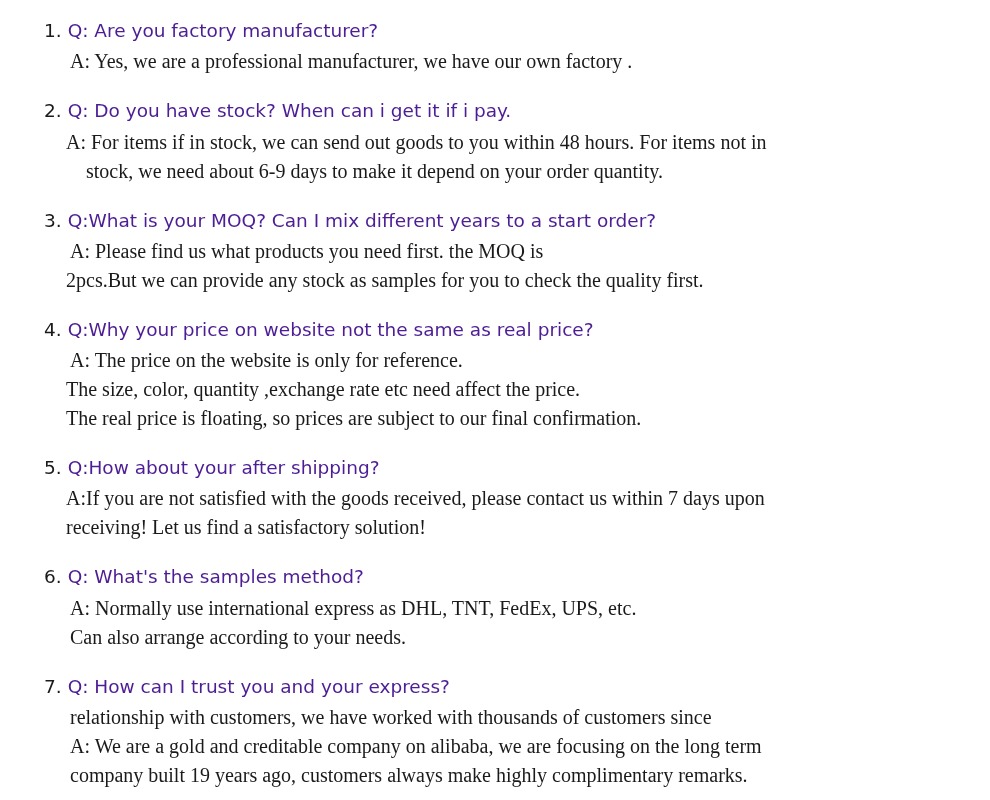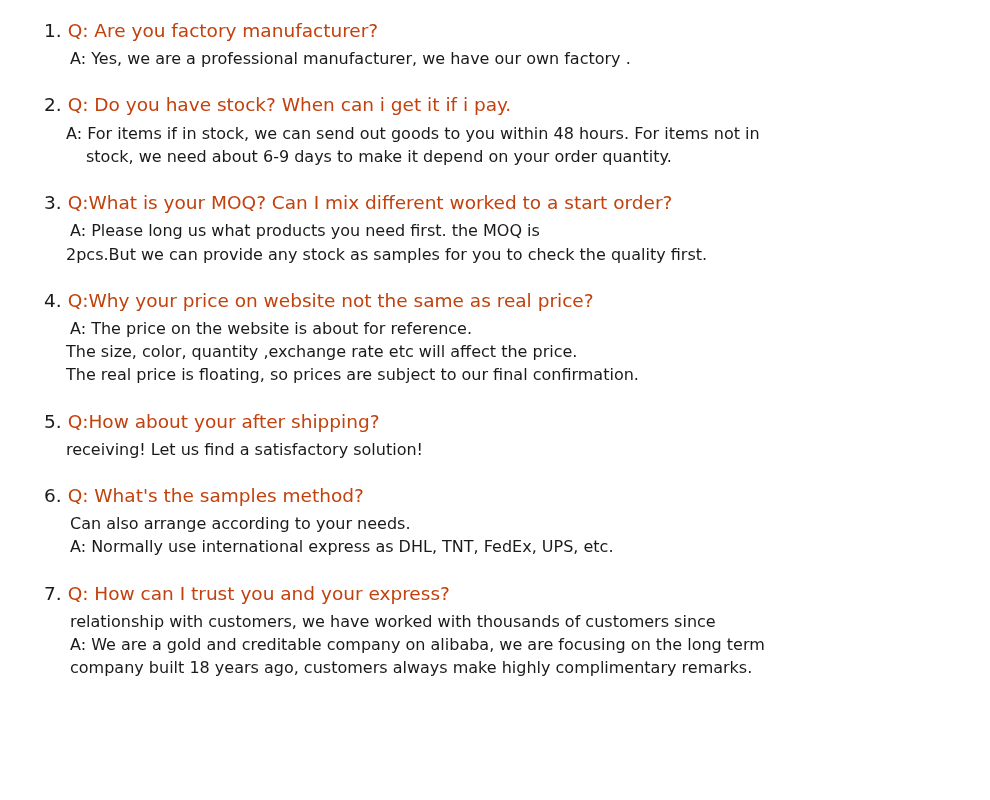--- a/index.html
+++ b/index.html
@@ -30,32 +30,33 @@
     font-size: 18.5px;
     line-height: 1.42;
     white-space: nowrap;
   }
   .q-num {
     color: #1a1a1a;
     margin-right: 6px;
     flex: 0 0 auto;
   }
   .q-text {
-    color: #c2410c;
+    color: #4c1d95;
     flex: 0 0 auto;
   }
   .a-block {
     margin-top: 3px;
     padding-left: 22px;
   }
   .a-line {
-    font-size: 16px;
+    font-size: 20px;
     line-height: 1.45;
     color: #1a1a1a;
     white-space: nowrap;
+    font-family: Liberation Serif, serif;
   }
   .indent-1 { padding-left: 4px; }
   .indent-2 { padding-left: 20px; }
   .indent-0 { padding-left: 0px; }
 </style>
 </head>
 <body>
 
 <div class="faq-page">
   <div id="faq-list">
@@ -74,62 +75,63 @@
           <span class="q-text">Q: Do you have stock? When can i get it if i pay.</span>
         </div>
         <div class="a-block">
           <div class="a-line indent-0">A: For items if in stock, we can send out goods to you within 48 hours. For items not in</div>
           <div class="a-line indent-2">stock, we need about 6-9 days to make it depend on your order quantity.</div>
         </div>
       </div>
       <div class="faq-item">
         <div class="q-line">
           <span class="q-num">3.</span>
-          <span class="q-text">Q:What is your MOQ? Can I mix different worked to a start order?</span>
+          <span class="q-text">Q:What is your MOQ? Can I mix different years to a start order?</span>
         </div>
         <div class="a-block">
-          <div class="a-line indent-1">A: Please long us what products you need first. the MOQ is</div>
+          <div class="a-line indent-1">A: Please find us what products you need first. the MOQ is</div>
           <div class="a-line indent-0">2pcs.But we can provide any stock as samples for you to check the quality first.</div>
         </div>
       </div>
       <div class="faq-item">
         <div class="q-line">
           <span class="q-num">4.</span>
           <span class="q-text">Q:Why your price on website not the same as real price?</span>
         </div>
         <div class="a-block">
-          <div class="a-line indent-1">A: The price on the website is about for reference.</div>
-          <div class="a-line indent-0">The size, color, quantity ,exchange rate etc will affect the price.</div>
+          <div class="a-line indent-1">A: The price on the website is only for reference.</div>
+          <div class="a-line indent-0">The size, color, quantity ,exchange rate etc need affect the price.</div>
           <div class="a-line indent-0">The real price is floating, so prices are subject to our final confirmation.</div>
         </div>
       </div>
       <div class="faq-item">
         <div class="q-line">
           <span class="q-num">5.</span>
           <span class="q-text">Q:How about your after shipping?</span>
         </div>
         <div class="a-block">
+          <div class="a-line indent-0">A:If you are not satisfied with the goods received, please contact us within 7 days upon</div>
           <div class="a-line indent-0">receiving! Let us find a satisfactory solution!</div>
         </div>
       </div>
       <div class="faq-item">
         <div class="q-line">
           <span class="q-num">6.</span>
           <span class="q-text">Q: What's the samples method?</span>
         </div>
         <div class="a-block">
+          <div class="a-line indent-1">A:  Normally use international express as DHL, TNT, FedEx, UPS, etc.</div>
           <div class="a-line indent-1">Can also arrange according to your needs.</div>
-          <div class="a-line indent-1">A:  Normally use international express as DHL, TNT, FedEx, UPS, etc.</div>
         </div>
       </div>
       <div class="faq-item">
         <div class="q-line">
           <span class="q-num">7.</span>
           <span class="q-text">Q: How can I trust you and your express?</span>
         </div>
         <div class="a-block">
           <div class="a-line indent-1">relationship with customers, we have worked with thousands of customers since</div>
           <div class="a-line indent-1">A: We are a gold and creditable company on alibaba, we are focusing on the long term</div>
-          <div class="a-line indent-1">company built 18 years ago, customers always make highly complimentary remarks.</div>
+          <div class="a-line indent-1">company built 19 years ago, customers always make highly complimentary remarks.</div>
         </div>
       </div>
     </div>
 </div>
 
 </body></html>

